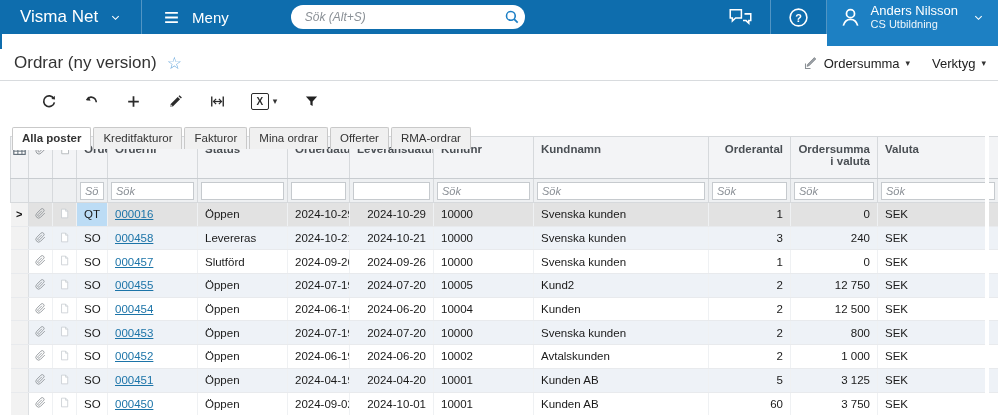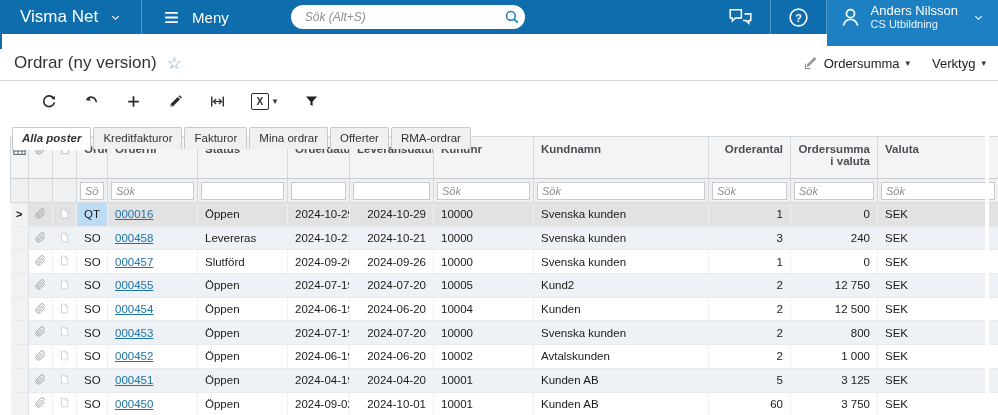--- a/index.html
+++ b/index.html
@@ -38,21 +38,21 @@
   .toolbar{display:flex;align-items:center;height:40px;padding-left:28px;gap:0;background:#fff;}
   .tool{display:flex;align-items:center;justify-content:center;width:42px;height:28px;cursor:pointer;color:#2b2b2b;}
   .xl-box{display:flex;align-items:center;justify-content:center;width:16px;height:15px;
           border:1.6px solid #2b2b2b;font-size:10px;font-weight:bold;border-radius:2px;}
   .tool .caret{margin-left:4px;}
 
   
   .tabs{display:flex;align-items:flex-end;height:28px;padding-left:12px;position:relative;z-index:2;}
   .tab{font-size:11.5px;color:#333;background:#f0f0f0;border:1px solid #c9c9c9;border-bottom:none;
        padding:4px 9px 5px;margin-right:2px;cursor:pointer;border-radius:2px 2px 0 0;}
-  .tab.active{background:#fff;font-weight:bold;padding-bottom:6px;margin-bottom:-1px;font-style:italic;}
+  .tab.active{background:#fff;font-weight:bold;padding-bottom:6px;margin-bottom:-1px;}
 
   
   .grid-wrap{position:absolute;left:10px;top:136px;right:0;bottom:0;}
   table.grid{border-collapse:collapse;table-layout:fixed;width:988px;}
   .grid th,.grid td{overflow:hidden;white-space:nowrap;font-size:11.5px;}
   .grid thead th{background:#f3f4f6;color:#4a4f54;font-weight:bold;text-align:left;
                  vertical-align:top;padding:6px 7px 2px;height:42px;box-sizing:border-box;
                  border:1px solid #d6d9dc;border-bottom:1px solid #c8ccd0;white-space:normal;}
   .grid thead th.nowrap{white-space:nowrap;}
   .grid thead th.num{text-align:right;}

